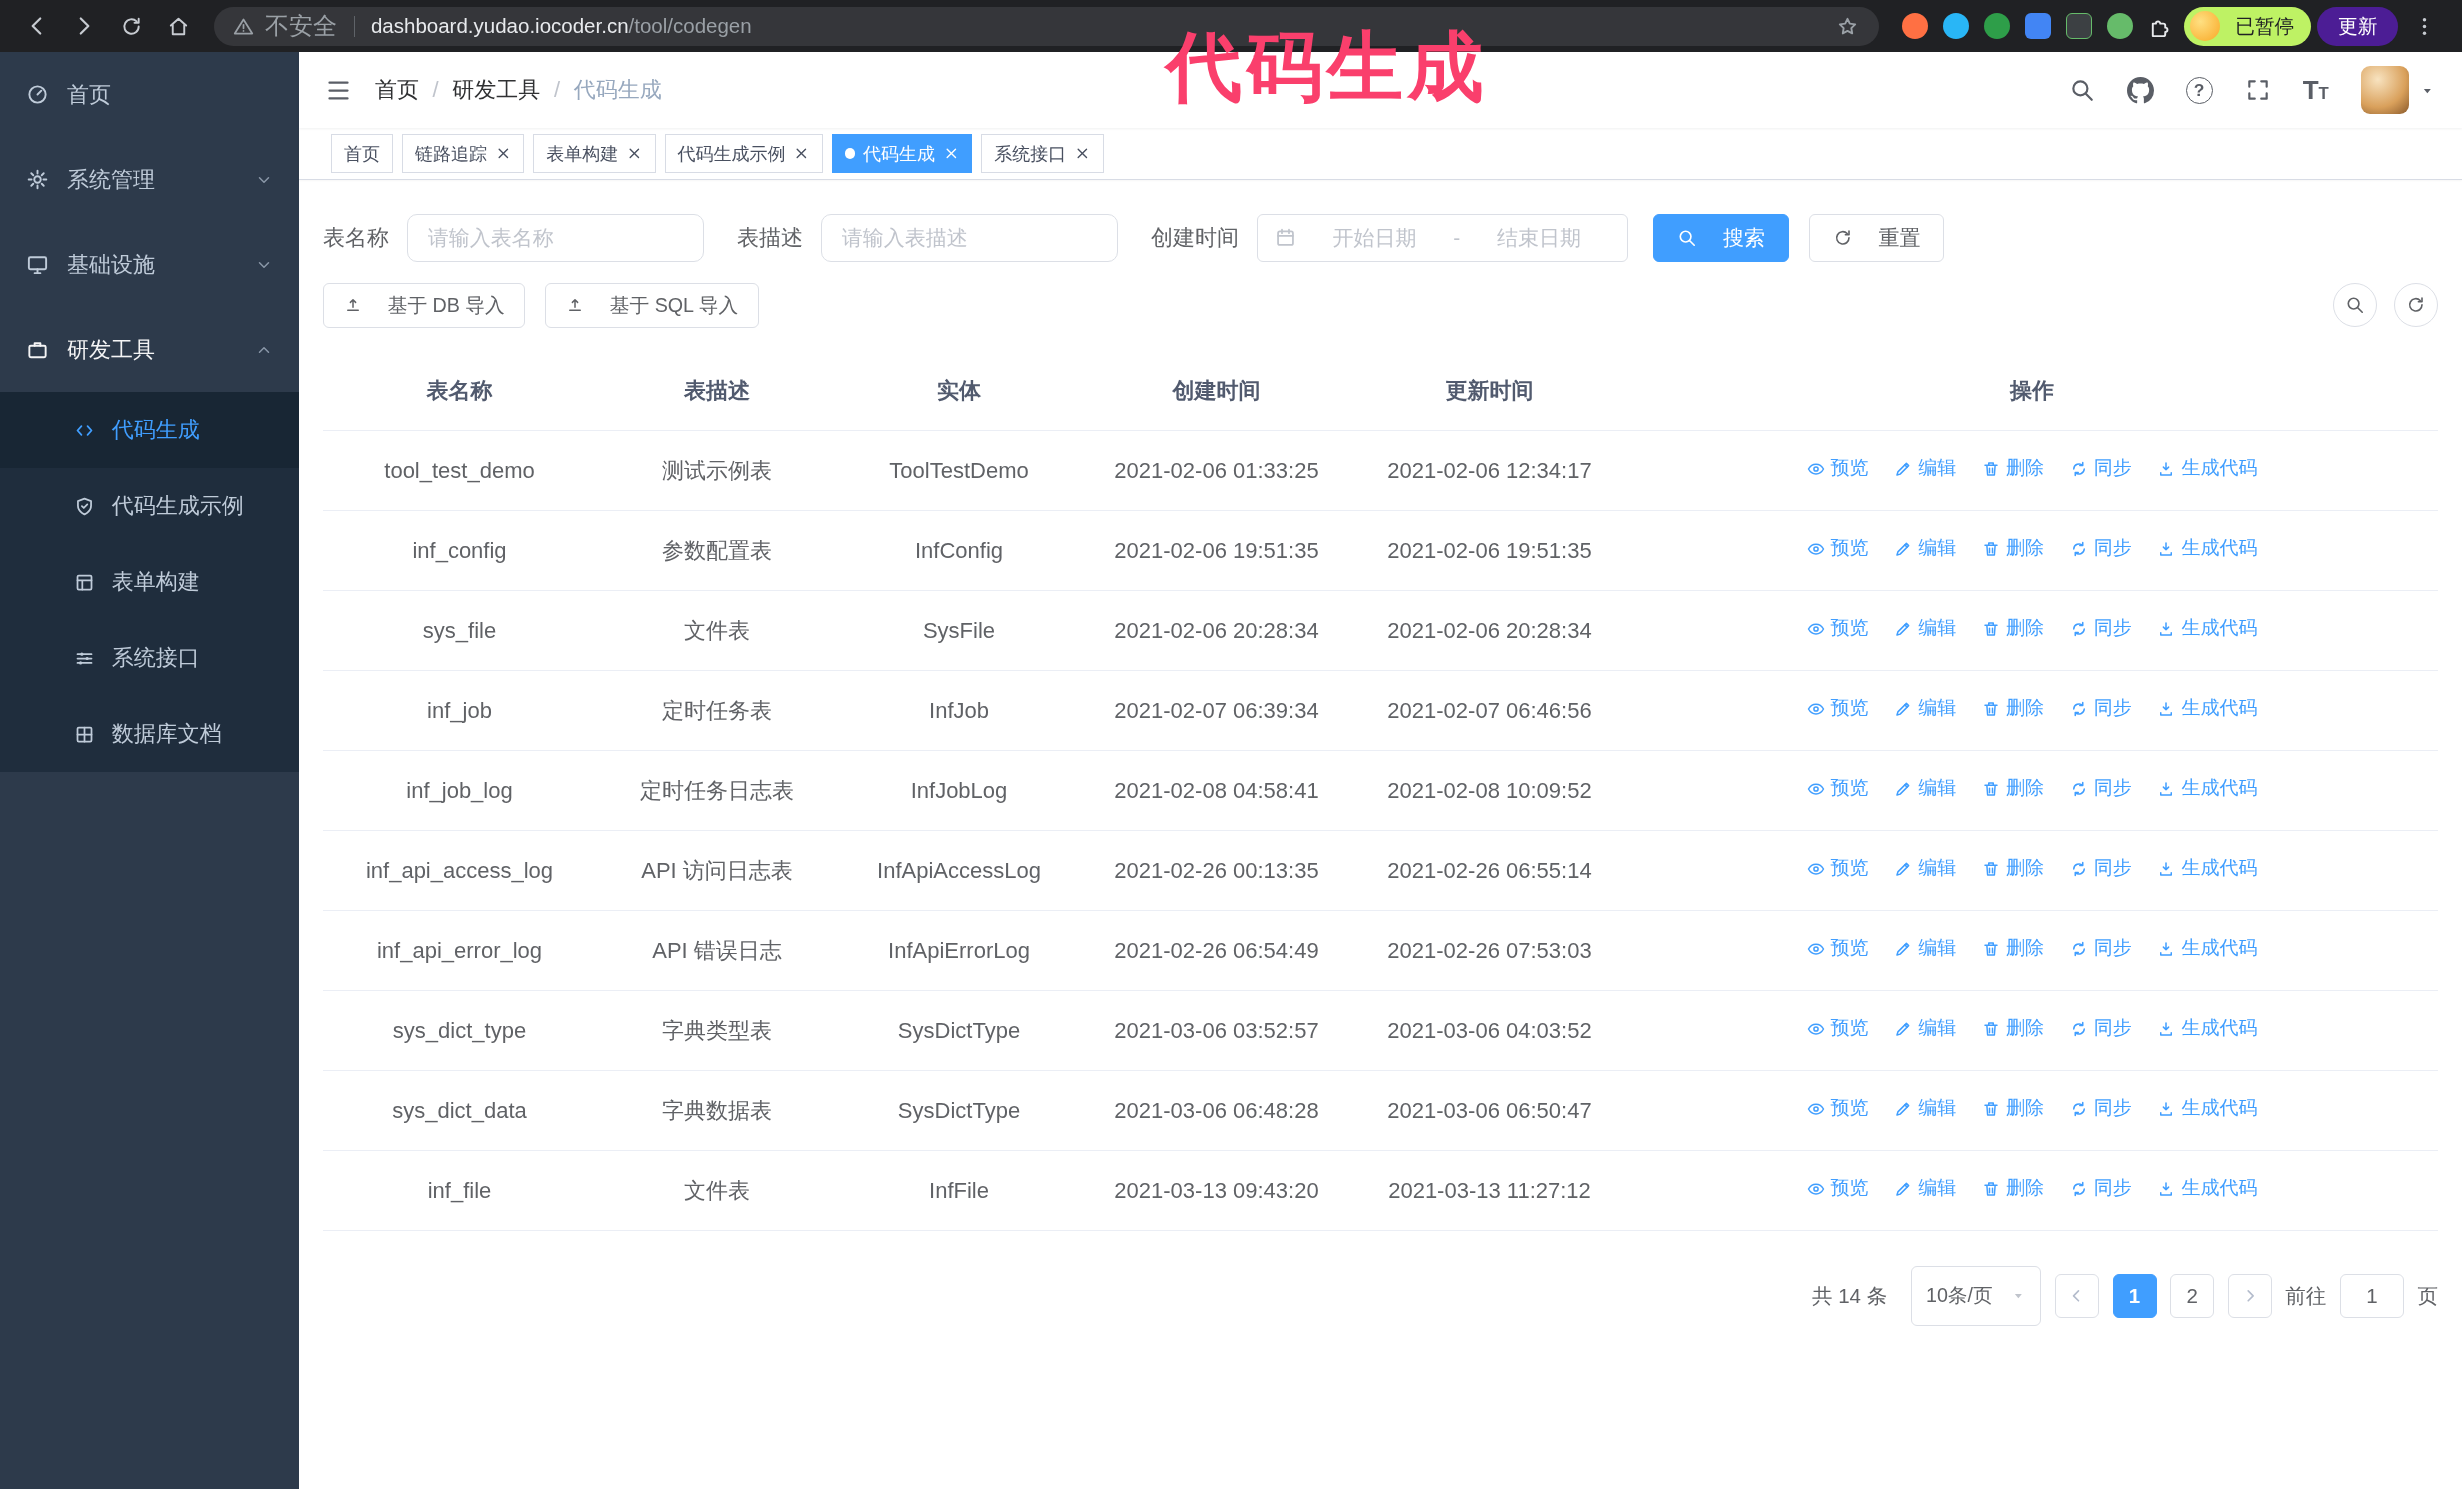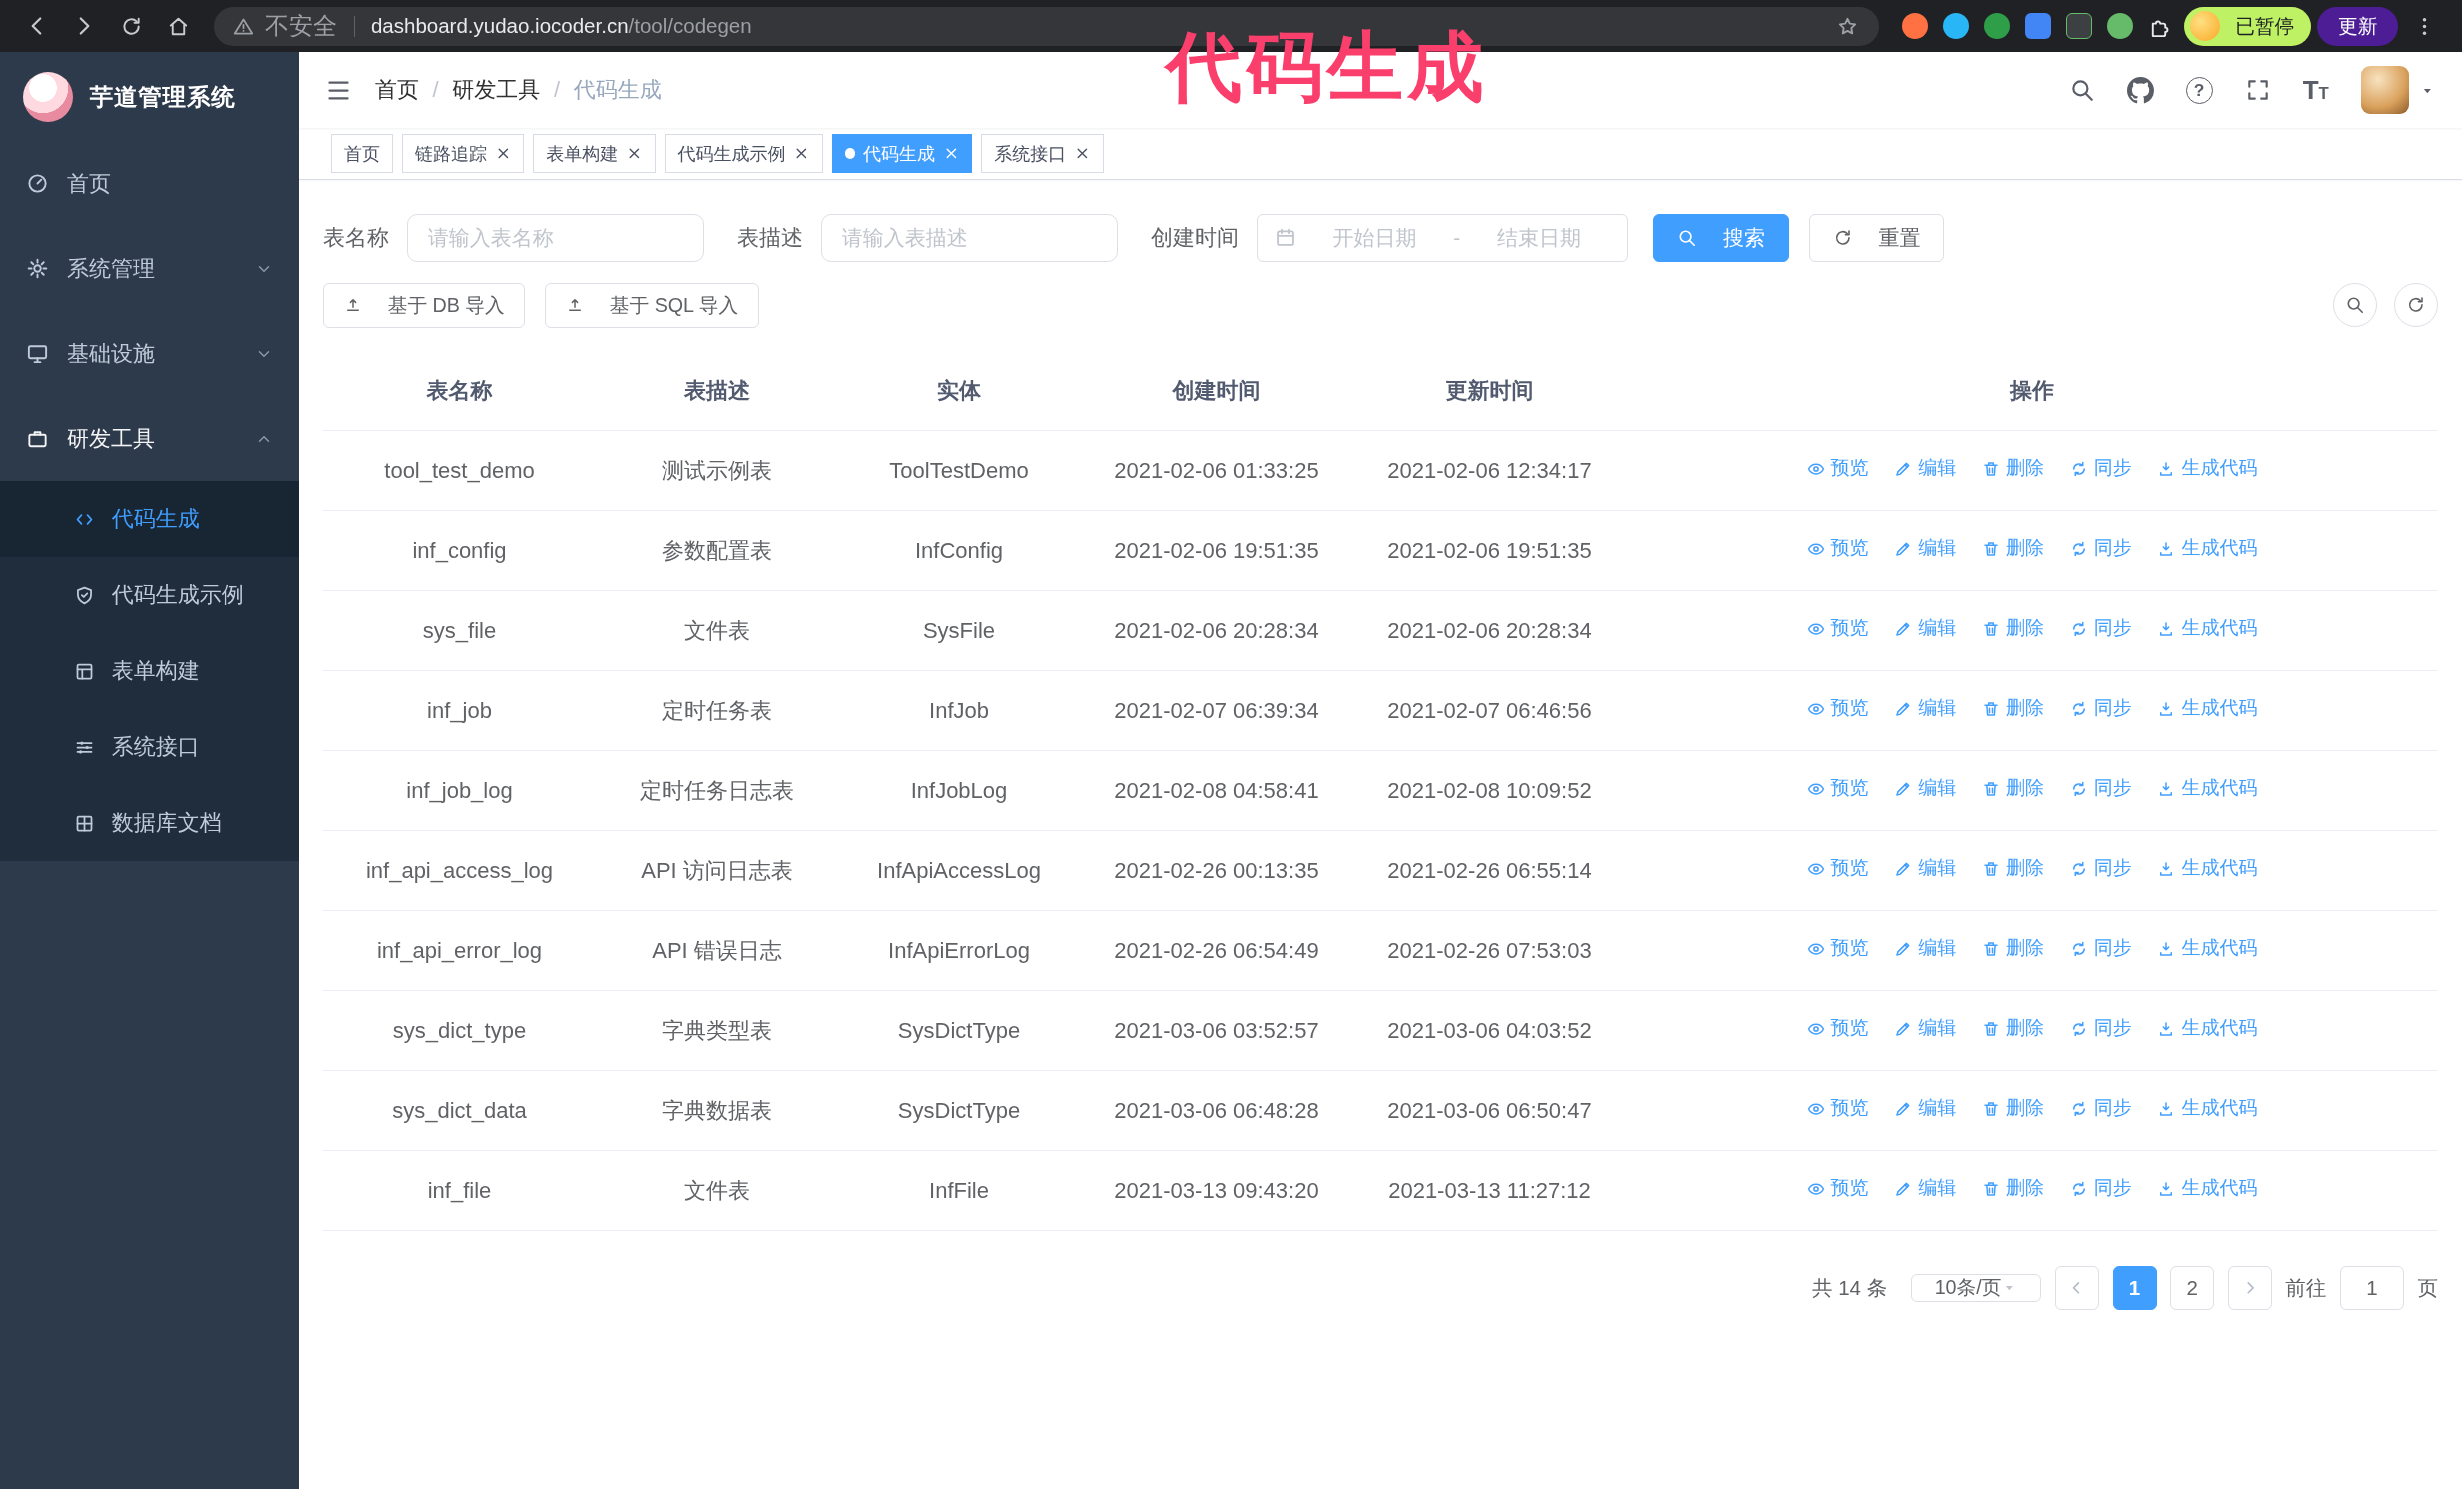--- a/index.html
+++ b/index.html
@@ -110,21 +110,21 @@
   .grid th { padding:24px 7.6px; font-size:22px; color:#515a6e; font-weight:700; border-bottom:0.8px solid #ebeef5; text-align:center; }
   .grid td { padding:23px 7.6px; font-size:22px; color:#606266; border-bottom:0.8px solid #ebeef5; text-align:center; line-height:1.5; }
   .grid td.time { padding:23px 26px; word-break:break-all; }
   .grid td.ops { white-space:nowrap; }
   .op { color:#409eff; font-size:19px; text-decoration:none; display:inline-flex; align-items:center; gap:6px; margin:0 9.8px; cursor:pointer; }
   .op .ic { width:18px; height:18px; }
 
   
   .pagination { display:flex; align-items:center; justify-content:flex-end; gap:13.6px; margin-top:35px; padding-bottom:30px; font-size:20.5px; color:#606266; }
   .pg-total { margin-right:10.6px; }
-  .pg-size { width:130px; height:28px; border:0.8px solid #dcdfe6; border-radius:6px; display:flex; align-items:center; justify-content:center; padding:0 13.6px; font-size:19.7px; color:#606266; cursor:pointer; background:#fff; }
+  .pg-size { width:130px; height:60px; border:0.8px solid #dcdfe6; border-radius:6px; display:flex; align-items:center; justify-content:space-between; padding:0 13.6px; font-size:19.7px; color:#606266; cursor:pointer; background:#fff; }
   .pg-size .caret { color:#c0c4cc; }
   .pg-btn { min-width:44px; height:44px; border:0.8px solid #dcdfe6; border-radius:6px; background:#fff; color:#606266; font-size:20.5px; display:inline-flex; align-items:center; justify-content:center; }
   .pg-btn.active { background:#409eff; border-color:#409eff; color:#fff; font-weight:700; }
   .pg-arrow { color:#b4bccc; }
   .pg-goto { width:64px; height:44px; border:0.8px solid #dcdfe6; border-radius:6px; text-align:center; font-size:20.5px; color:#606266; outline:none; }
 </style>
 </head>
 <body>
 
 <svg class="defs" xmlns="http://www.w3.org/2000/svg">
@@ -317,24 +317,20 @@
     <button class="nav-btn">
         <svg class="ic i30" viewBox="0 0 30 30" width="23" height="23">
           <use href="#i-kebab"></use>
         </svg>
       </button>
   </header>
 
   <div class="app">
 
     <aside class="sidebar">
-      <div class="logo-row">
-        <span class="logo-avatar"></span>
-        <span class="logo-title">芋道管理系统</span>
-      </div>
       <nav class="menu">
         <div class="menu-item">
           <svg class="ic i30" viewBox="0 0 30 30" width="23" height="23">
               <use href="#i-gauge"></use>
             </svg>
           <span>首页</span>
         </div>
         <div class="menu-item">
           <svg class="ic i30" viewBox="0 0 30 30" width="23" height="23">
               <use href="#i-gear"></use>

